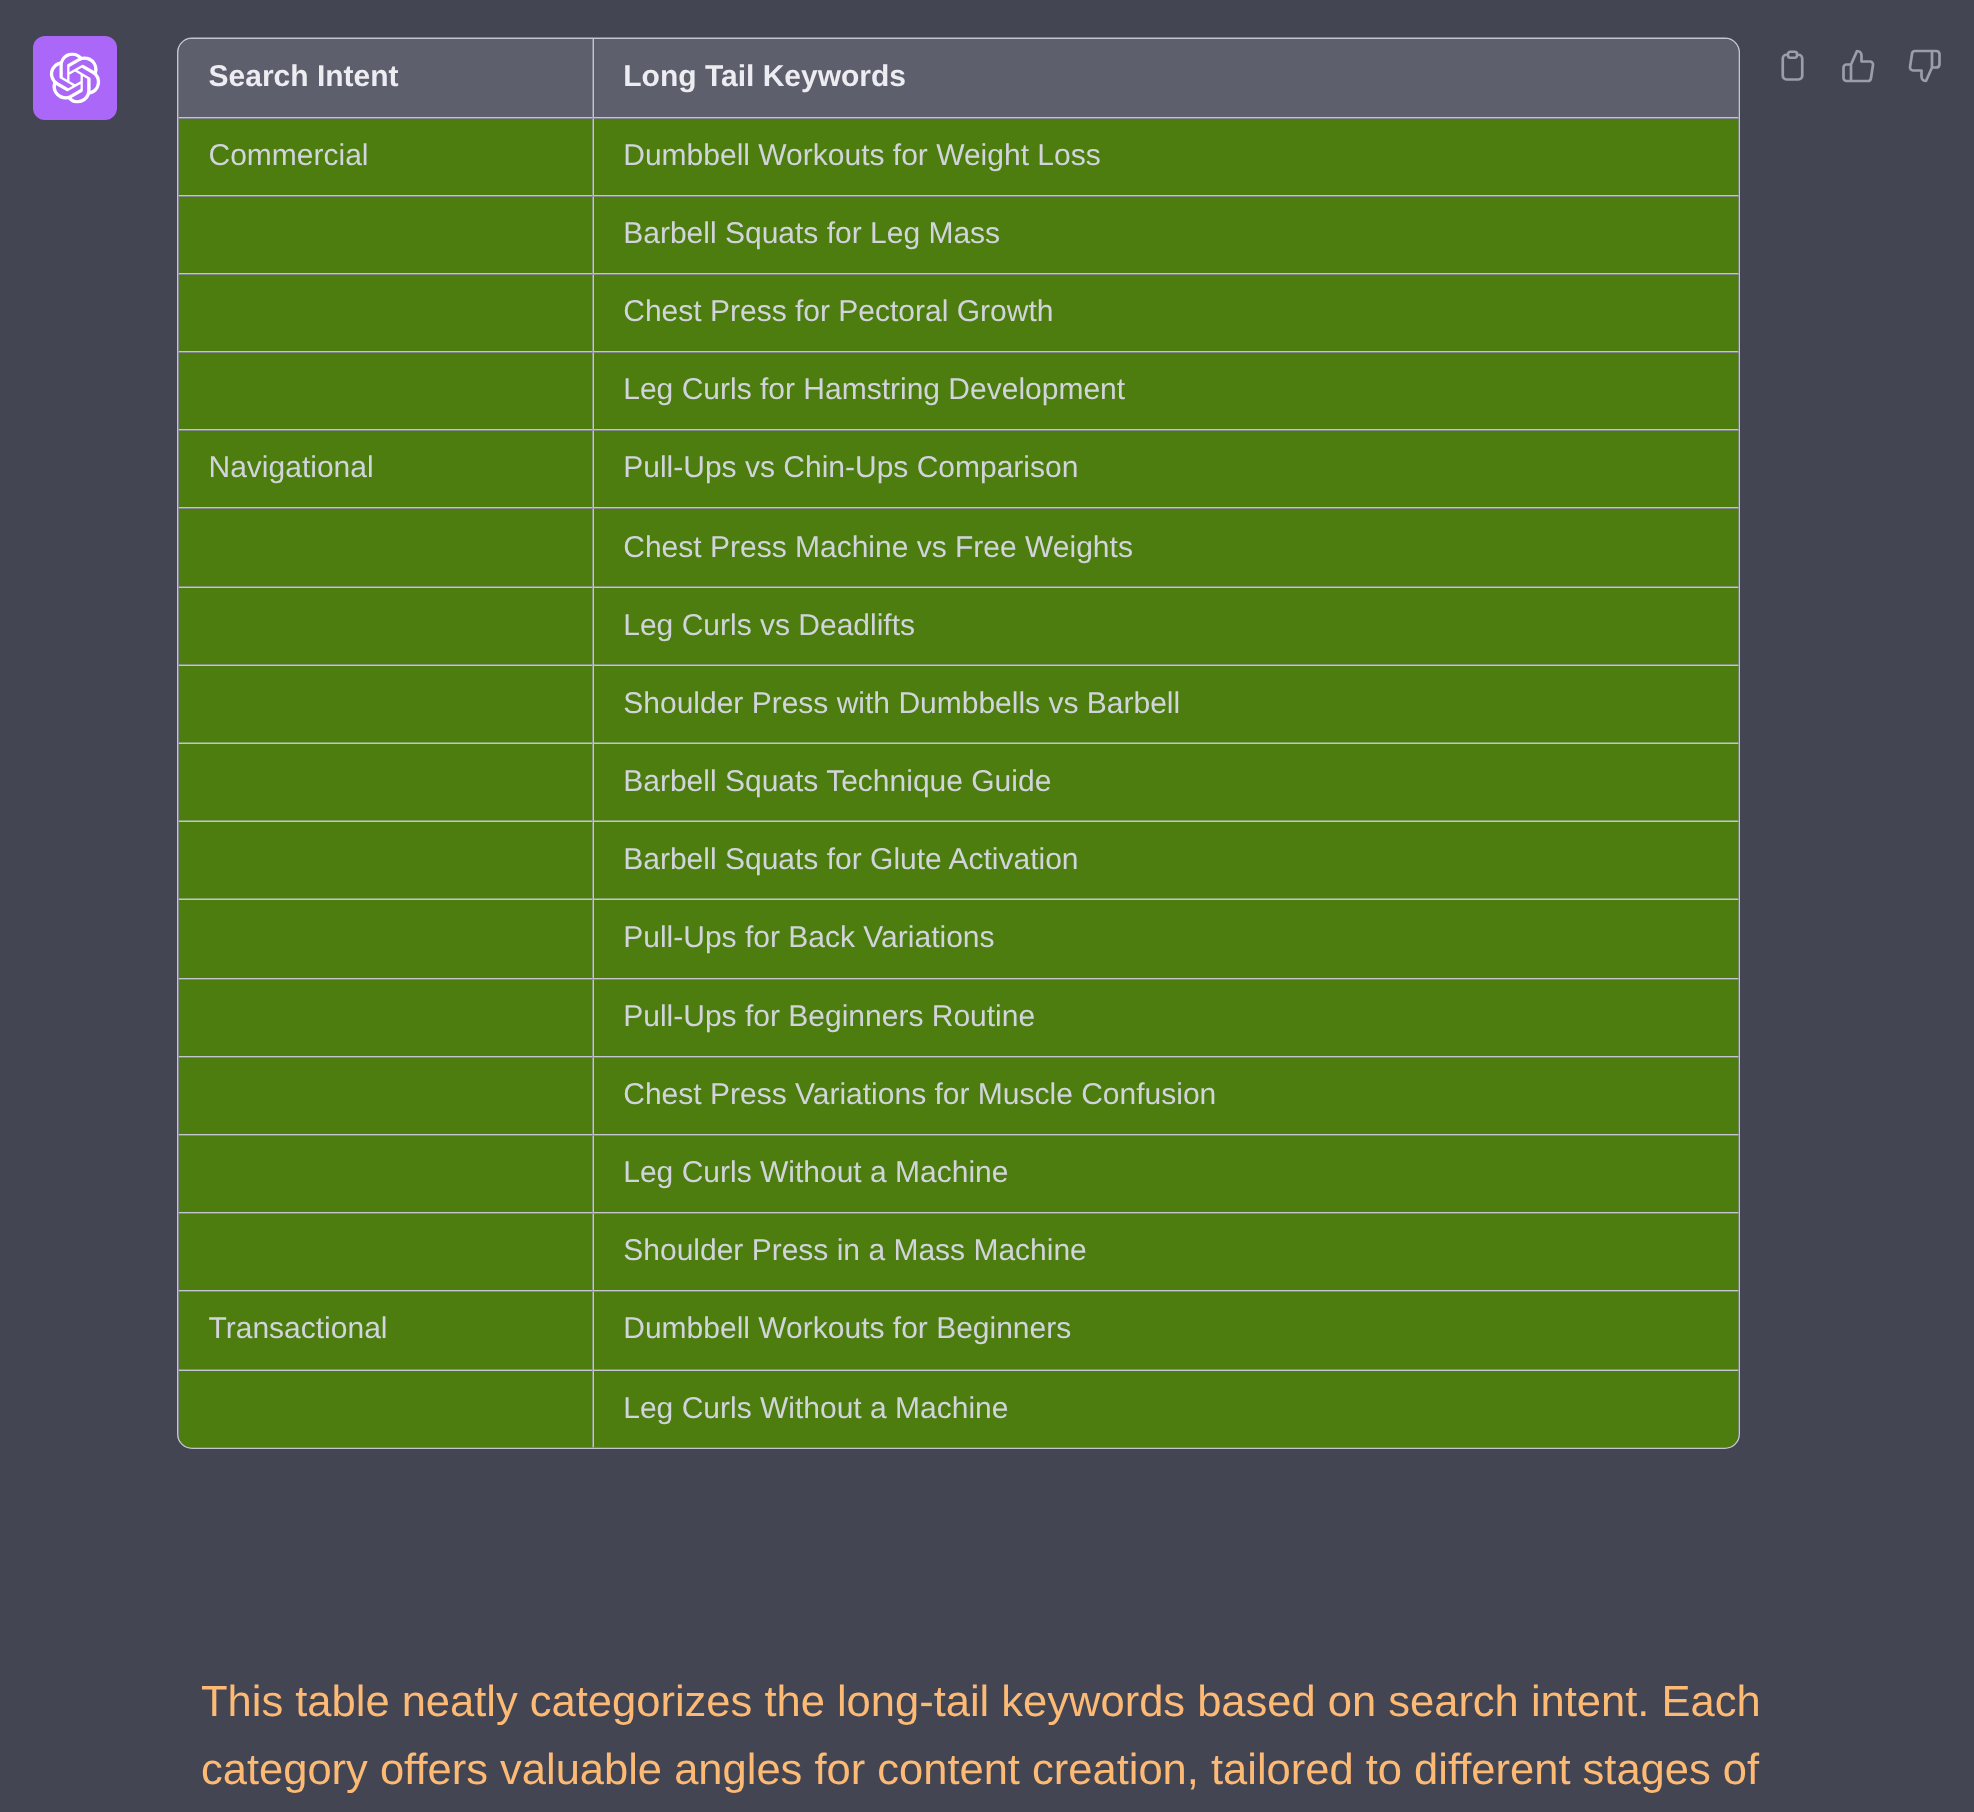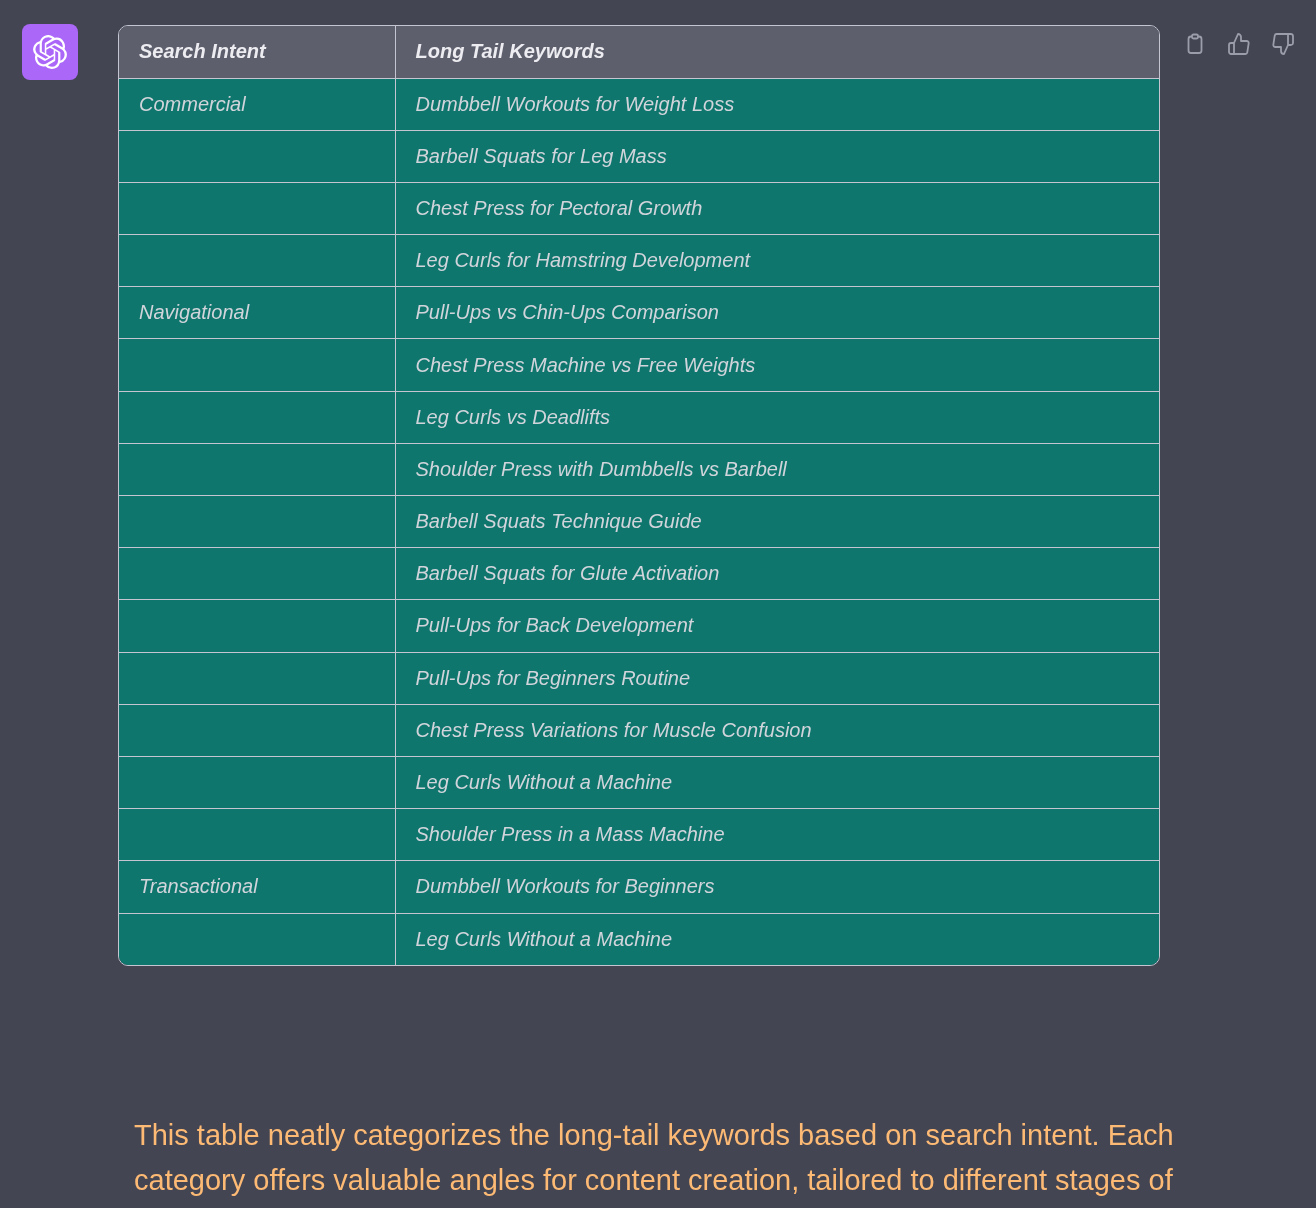--- a/index.html
+++ b/index.html
@@ -32,38 +32,38 @@
   .icon-btn svg { width: 24px; height: 24px; stroke: #9b9daa; fill: none;
     stroke-width: 1.8; stroke-linecap: round; stroke-linejoin: round; }
 
   .tbl-wrap {
     position: absolute; left: 118px; top: 25px;
     width: 1042px;
     border: 1px solid #c5c5d2;
     border-radius: 10px;
     overflow: hidden;
   }
-  table { border-collapse: collapse; width: 100%; table-layout: fixed; font-style: italic; }
+  table { border-collapse: collapse; width: 100%; table-layout: fixed; }
   col.c1 { width: 276px; }
   th, td {
     height: 52.2px;
     padding: 0 20px;
     text-align: left;
     vertical-align: middle;
     font-size: 20px;
     white-space: nowrap;
     overflow: hidden;
   }
   thead th {
     background: #5d5f6d;
     color: #ececf1;
     font-weight: bold;
     height: 52px;
   }
-  tbody td { color: #d1d5db; background: #0f766e; }
+  tbody td { color: #d1d5db; background: #4d7c0f; }
   th + th, td + td { border-left: 1px solid #c5c5d2; margin-top: 48px; }
   tbody tr td { border-top: 1px solid #c5c5d2; }
 
   .summary {
     position: absolute; left: 118px; top: 1113px;
     width: 1044px;
     color: #fdba74;
     font-size: 29px;
     line-height: 45px;
     margin-left: 16px;
@@ -145,21 +145,21 @@
       <tr>
           <td></td>
           <td>Barbell Squats Technique Guide</td>
         </tr>
       <tr>
           <td></td>
           <td>Barbell Squats for Glute Activation</td>
         </tr>
       <tr>
           <td></td>
-          <td>Pull-Ups for Back Development</td>
+          <td>Pull-Ups for Back Variations</td>
         </tr>
       <tr>
           <td></td>
           <td>Pull-Ups for Beginners Routine</td>
         </tr>
       <tr>
           <td></td>
           <td>Chest Press Variations for Muscle Confusion</td>
         </tr>
       <tr>

